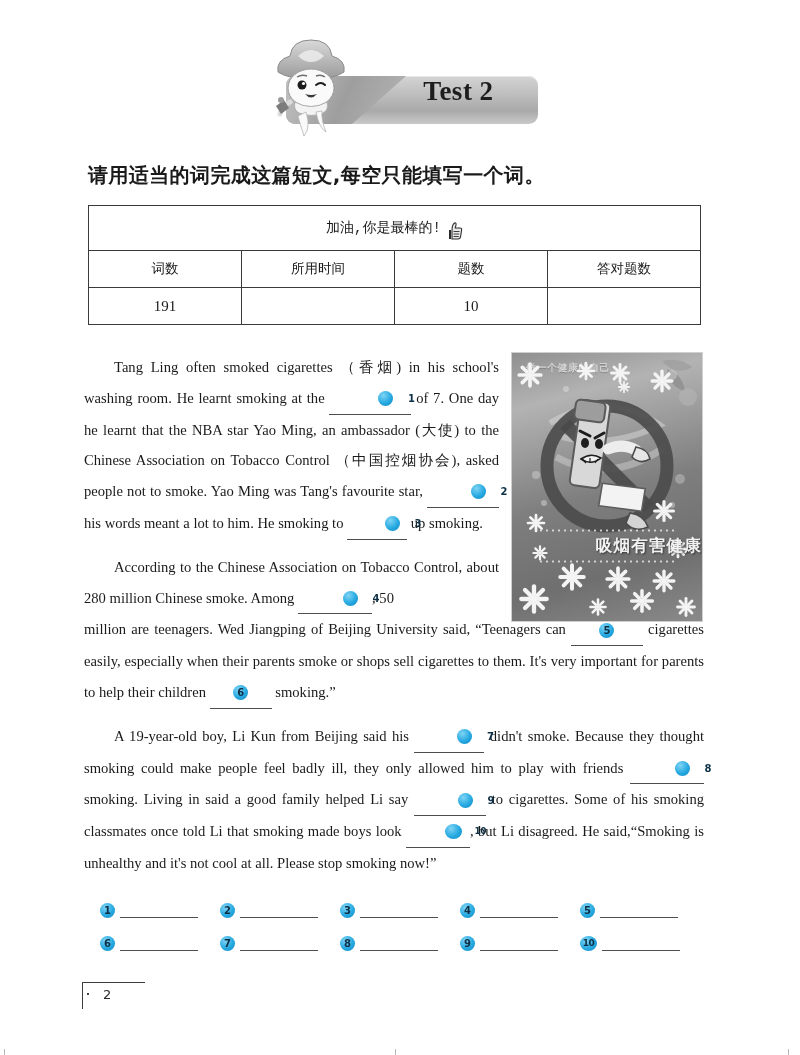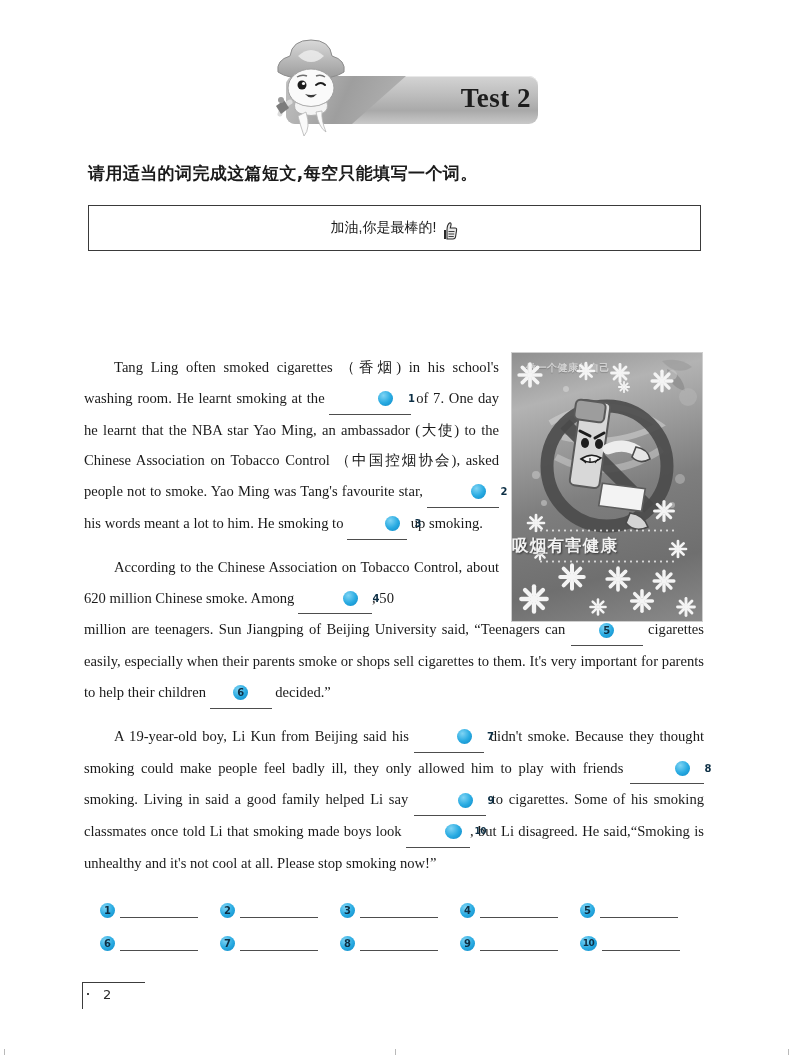--- a/index.html
+++ b/index.html
@@ -45,61 +45,61 @@
     top: 44px;
     width: 120px;
     height: 48px;
     border-radius: 9px 0 0 9px;
     background: linear-gradient(115deg, #c2c2c2 0%, #9e9e9e 48%, #b5b5b5 100%);
     clip-path: polygon(0 0, 100% 0, 55% 100%, 0 100%);
   }
   .banner-title {
     position: absolute;
     left: 118px;
-    top: 44px;
+    top: 37px;
     width: 145px;
     height: 44px;
     line-height: 44px;
-    text-align: right;
+    text-align: center;
     font-family: "Liberation Serif", "DejaVu Serif", serif;
     font-weight: bold;
     font-size: 27px;
     color: #1d1d1d;
     letter-spacing: 0.5px;
   }
   
   .mascot { position: absolute; left: 0; top: 0; width: 86px; height: 108px; }
 
   
   .instruction {
     position: absolute;
     left: 88px;
     top: 162px;
     font-family: "DejaVu Sans", sans-serif;
     font-weight: bold;
-    font-size: 17px;
+    font-size: 20px;
     color: #1a1a1a;
     letter-spacing: 0.4px;
   }
 
   
   .info-table {
     position: absolute;
     left: 88px;
     top: 205px;
     width: 613px;
     border-collapse: collapse;
     table-layout: fixed;
   }
   .info-table td {
     border: 1.4px solid #3a3a3a;
     height: 34px;
     text-align: center;
     vertical-align: middle;
-    font-family: Liberation Sans, sans-serif;
+    font-family: Liberation Mono, monospace;
     font-size: 13.5px;
     color: #1a1a1a;
   }
   .info-table td.head-cell { height: 42px; font-size: 14px; }
   .info-table td.num-cell {
     font-family: "Liberation Serif", "DejaVu Serif", serif;
     font-size: 15px;
   }
   .cheer-wrap { display: inline-flex; align-items: center; gap: 5px; }
   .thumb-icon { display: inline-block; width: 17px; height: 19px; position: relative; top: 3px; }
@@ -147,21 +147,21 @@
     color: #efefef;
     opacity: 0.62;
     letter-spacing: 0.5px;
     text-shadow: 0 1px 1px rgba(0,0,0,.35);
   }
   .poster-bottom-text {
     position: absolute;
     left: 0;
     right: 0;
     top: 182px;
-    text-align: left;
+    text-align: right;
     font-family: Liberation Mono, monospace;
     font-size: 16.5px;
     font-weight: bold;
     color: #f2f2f2;
     letter-spacing: 1.2px;
     text-shadow: 1px 1px 2px rgba(0,0,0,.55);
   }
   .dot-row {
     position: absolute; left: 26px; right: 26px; height: 3px;
     background-image: radial-gradient(circle, #e9e9e9 0 1px, transparent 1.2px);
@@ -292,20 +292,32 @@
           <span>加油,你是最棒的!</span>
           <span class="thumb-icon">
             <svg viewBox="0 0 17 19" width="17" height="19">
               <path d="M5 8 L5 17 L3 17 L3 8 Z" fill="#2b2b2b"></path>
               <path d="M6 8 Q6 3 8.5 1 Q10.5 0.5 10 3 L9.3 6 L14 6 Q16 6 15.6 8 L14.6 14.5 Q14.3 17 12 17 L6 17 Z" fill="#e8e8e8" stroke="#2b2b2b" stroke-width="1.1"></path>
               <path d="M7.5 9.5 L13.5 9.5 M7.5 12 L13.2 12 M7.5 14.5 L12.8 14.5" stroke="#2b2b2b" stroke-width=".9"></path>
             </svg>
           </span>
         </span>
       </td>
+    </tr>
+    <tr>
+      <td>词数</td>
+      <td>所用时间</td>
+      <td>题数</td>
+      <td>答对题数</td>
+    </tr>
+    <tr>
+      <td class="num-cell">191</td>
+      <td class="num-cell"></td>
+      <td class="num-cell">10</td>
+      <td class="num-cell"></td>
     </tr>
   </tbody>
     </table>
 
   <div class="poster">
     <div class="poster-top-text">做一个健康的自己</div>
 
     <svg width="190" height="268" viewBox="0 0 190 268" style="position:absolute;left:0;top:0;">
 
       <path d="M150 8 q18 -4 30 6 q-16 10 -30 -6 Z" fill="#9f9f9f" opacity=".8"></path>
@@ -399,30 +411,30 @@
       <span>Tang Ling often smoked cigarettes （香烟) in his school's washing room. He learnt smoking at the</span>
       <span class="blank" style="width:82px"><span class="bnum">1</span></span>
       <span>of 7. One day he learnt that the NBA star Yao Ming, an ambassador (大使) to the Chinese Association on Tobacco Control （中国控烟协会), asked people not to smoke. Yao Ming was Tang's favourite star,</span>
       <span class="blank" style="width:72px"><span class="bnum">2</span></span>
       <span>his words meant a lot to him. He smoking to</span>
       <span class="blank" style="width:60px"><span class="bnum">3</span></span>
       <span>up smoking.</span>
     </p>
 
     <p class="para indent p2-wrapcol" style="margin-top:12px">
-      <span>According to the Chinese Association on Tobacco Control, about 620 million Chinese smoke. Among</span>
+      <span>According to the Chinese Association on Tobacco Control, about 280 million Chinese smoke. Among</span>
       <span class="blank" style="width:74px"><span class="bnum">4</span></span><span>,&nbsp;50</span>
     </p>
 
     <p class="para p2-rest">
-      <span>million are teenagers. Sun Jiangping of Beijing University said, “Teenagers can</span>
+      <span>million are teenagers. Wed Jiangping of Beijing University said, “Teenagers can</span>
       <span class="blank" style="width:72px"><span class="bnum">5</span></span>
       <span>cigarettes easily, especially when their parents smoke or shops sell cigarettes to them. It's very important for parents to help their children</span>
       <span class="blank" style="width:62px"><span class="bnum">6</span></span>
-      <span>decided.”</span>
+      <span>smoking.”</span>
     </p>
 
     <p class="para indent p3" style="margin-top:12px">
       <span>A 19-year-old boy, Li Kun from Beijing said his</span>
       <span class="blank" style="width:70px"><span class="bnum">7</span></span>
       <span>didn't smoke. Because they thought smoking could make people feel badly ill, they only allowed him to play with friends</span>
       <span class="blank" style="width:74px"><span class="bnum">8</span></span>
       <span>smoking. Living in said a good family helped Li say</span>
       <span class="blank" style="width:72px"><span class="bnum">9</span></span>
       <span>to cigarettes. Some of his smoking classmates once told Li that smoking made boys look</span>

